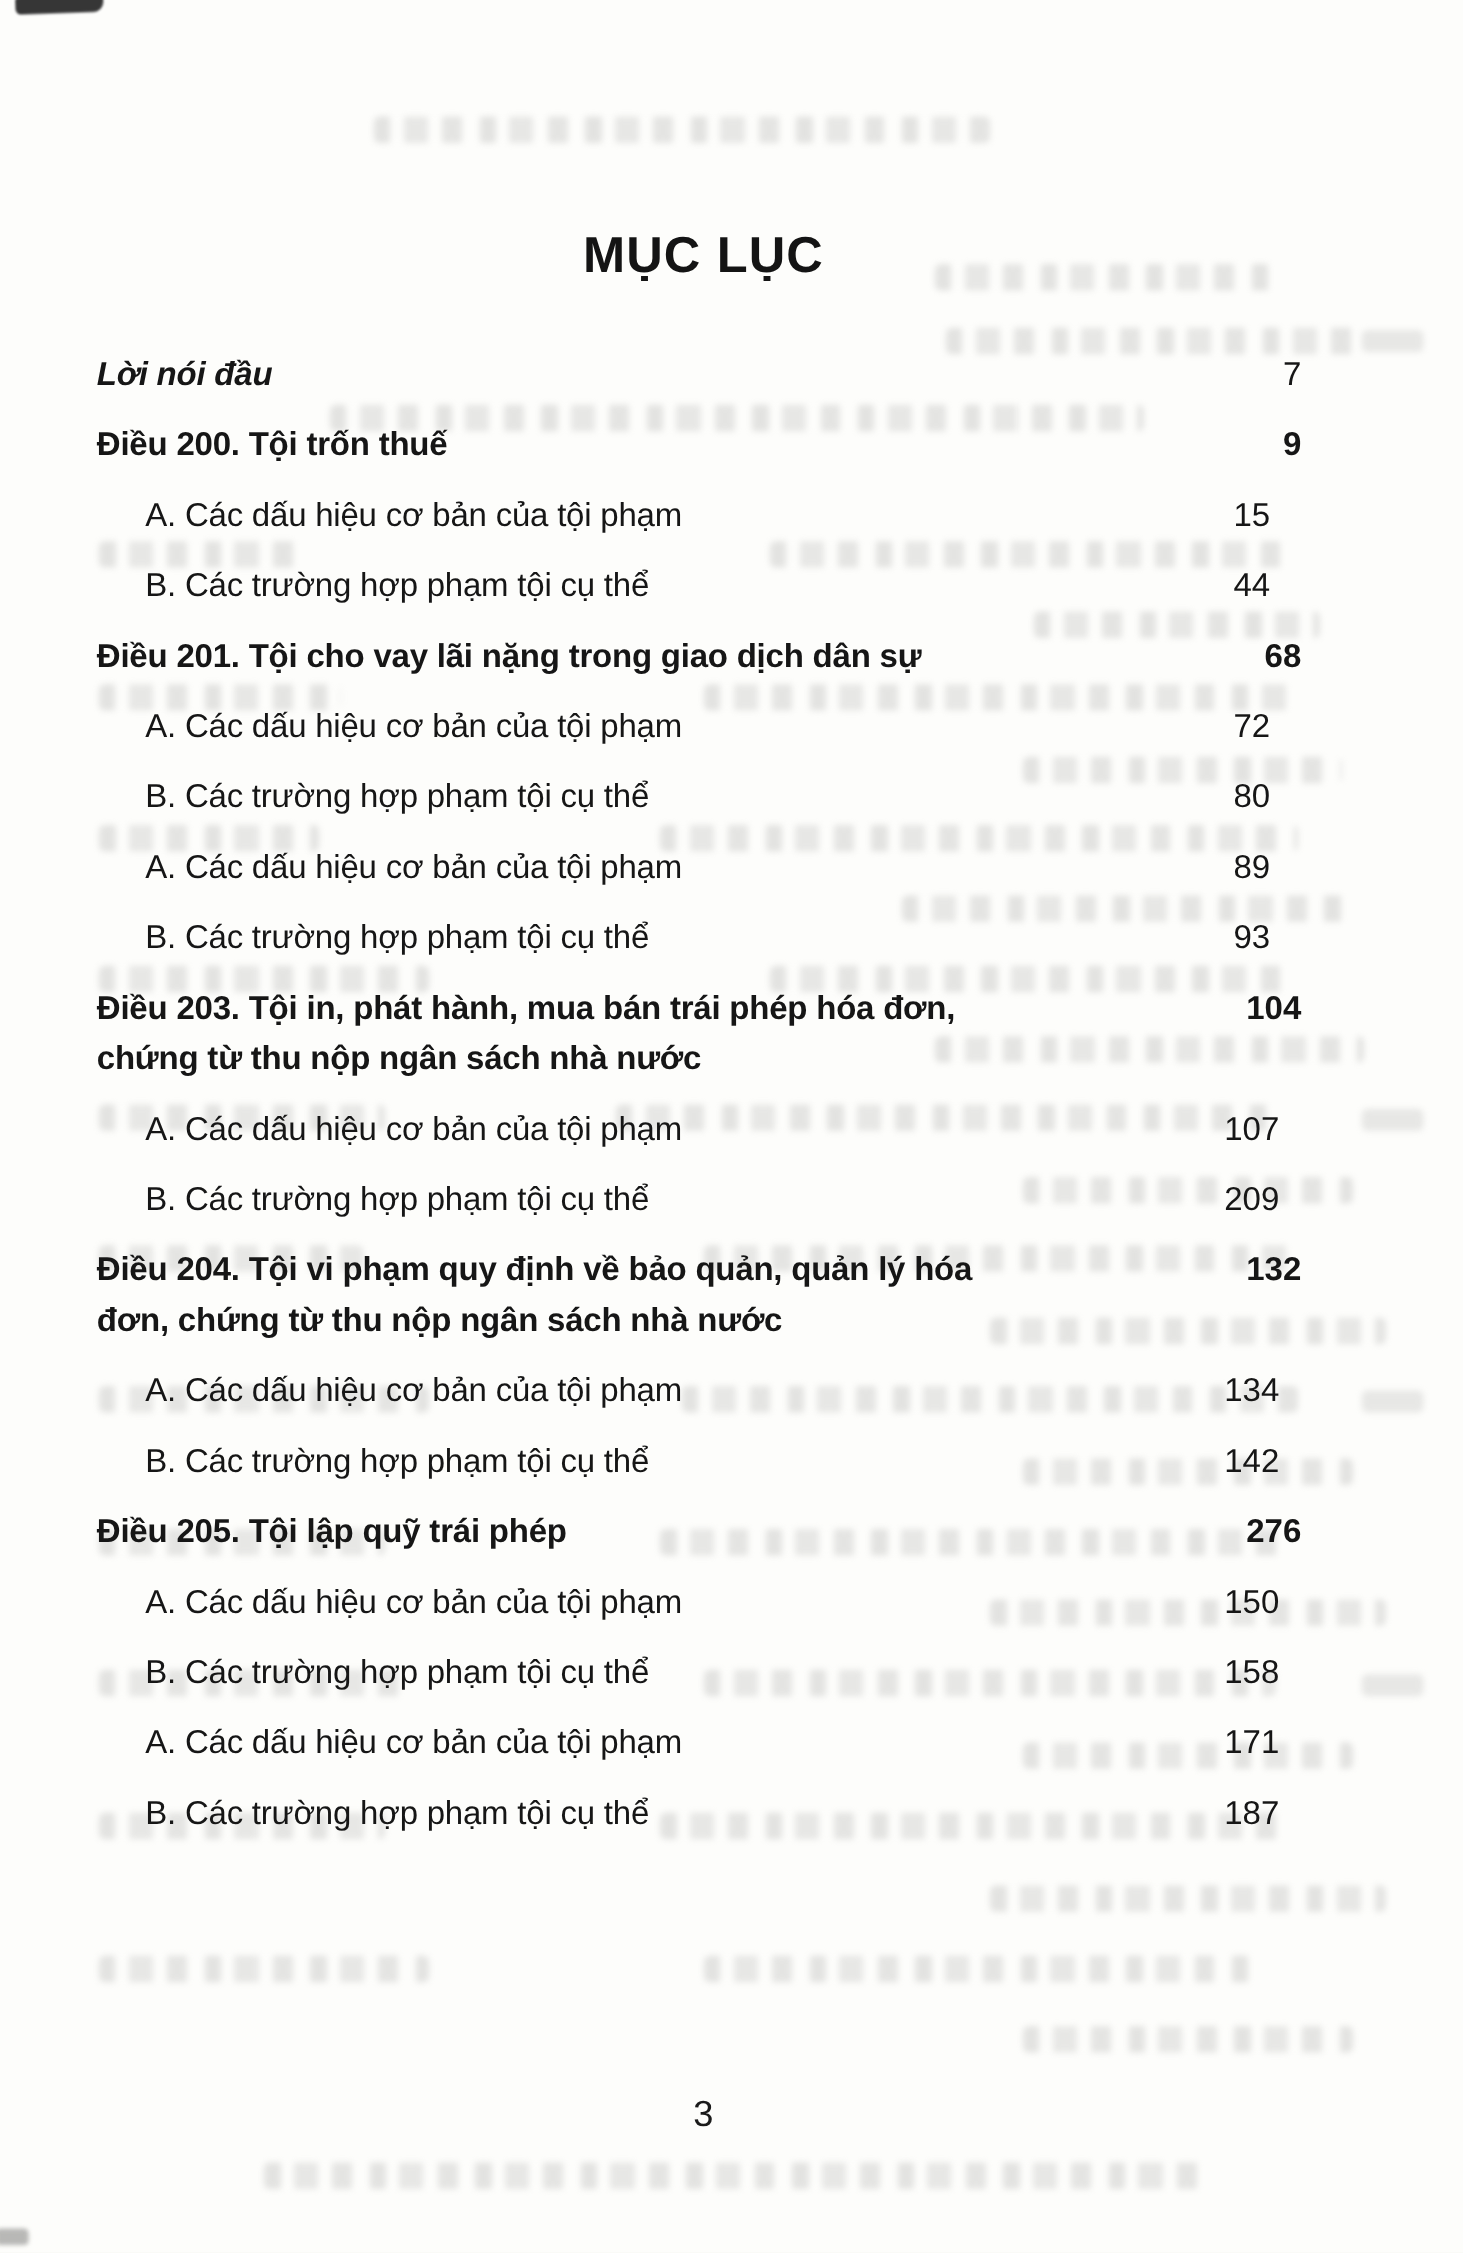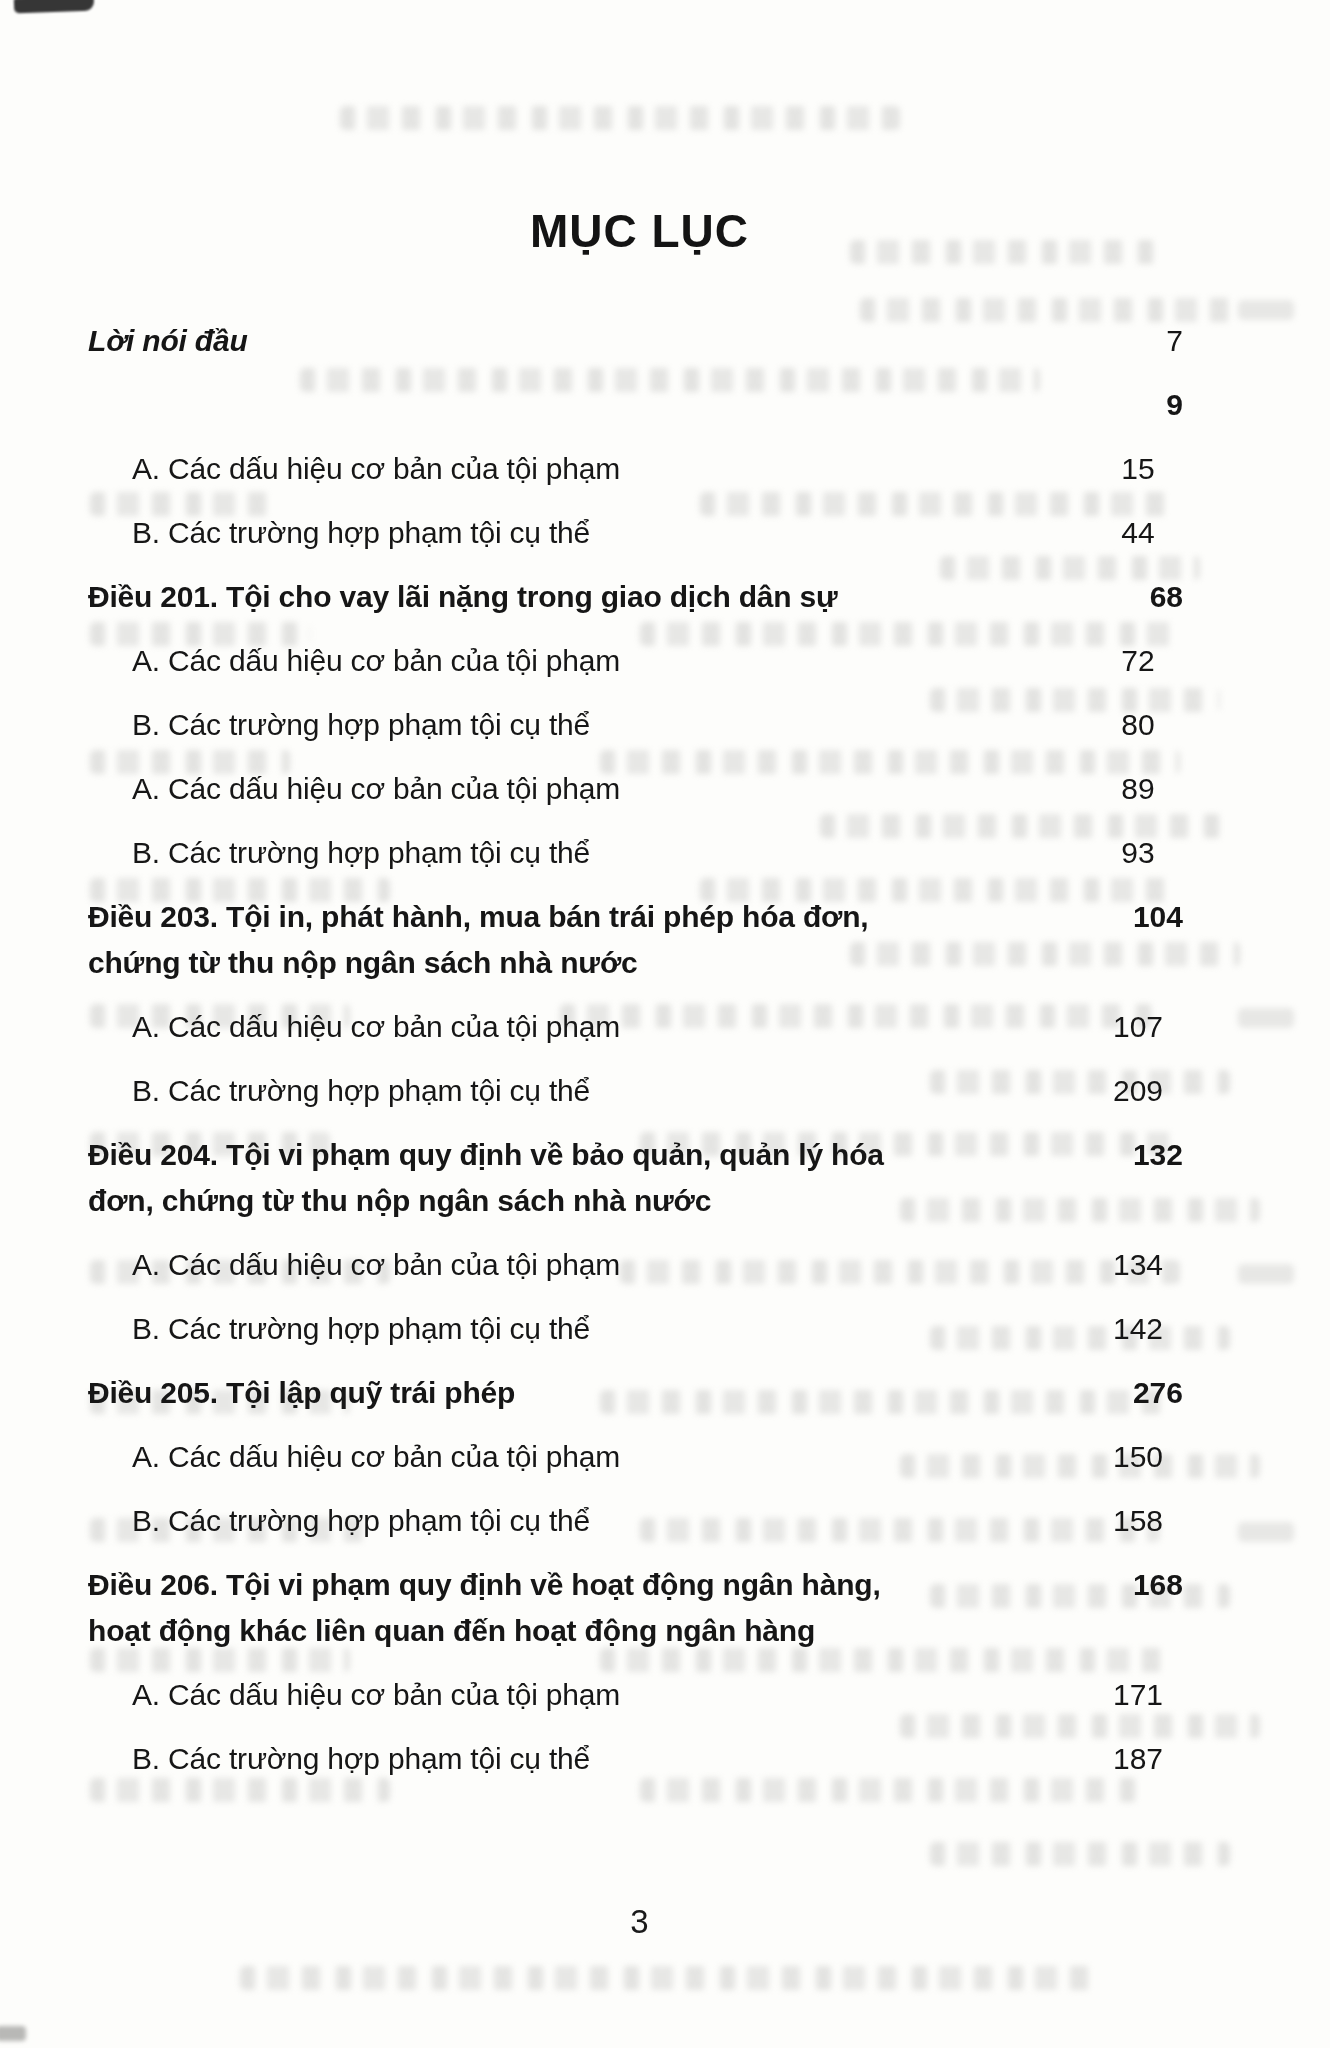--- a/index.html
+++ b/index.html
@@ -118,20 +118,21 @@
   </div>
 
   <h1 class="title">MỤC LỤC</h1>
 
   <div class="toc" id="toc">
       <div class="row intro">
         <span class="label">Lời nói đầu</span>
         <span class="pg">7</span>
       </div>
       <div class="row article">
+        <span class="label">Điều 200. Tội trốn thuế</span>
         <span class="pg">9</span>
       </div>
       <div class="row section">
         <span class="label">A. Các dấu hiệu cơ bản của tội phạm</span>
         <span class="pg">15</span>
       </div>
       <div class="row section">
         <span class="label">B. Các trường hợp phạm tội cụ thể</span>
         <span class="pg">44</span>
       </div>
@@ -184,24 +185,20 @@
         <span class="pg">276</span>
       </div>
       <div class="row section">
         <span class="label">A. Các dấu hiệu cơ bản của tội phạm</span>
         <span class="pg">150</span>
       </div>
       <div class="row section">
         <span class="label">B. Các trường hợp phạm tội cụ thể</span>
         <span class="pg">158</span>
       </div>
-      <div class="row article">
-        <span class="label">Điều 206. Tội vi phạm quy định về hoạt động ngân hàng, hoạt động khác liên quan đến hoạt động ngân hàng</span>
-        <span class="pg">168</span>
-      </div>
       <div class="row section">
         <span class="label">A. Các dấu hiệu cơ bản của tội phạm</span>
         <span class="pg">171</span>
       </div>
       <div class="row section">
         <span class="label">B. Các trường hợp phạm tội cụ thể</span>
         <span class="pg">187</span>
       </div>
     </div>
 

